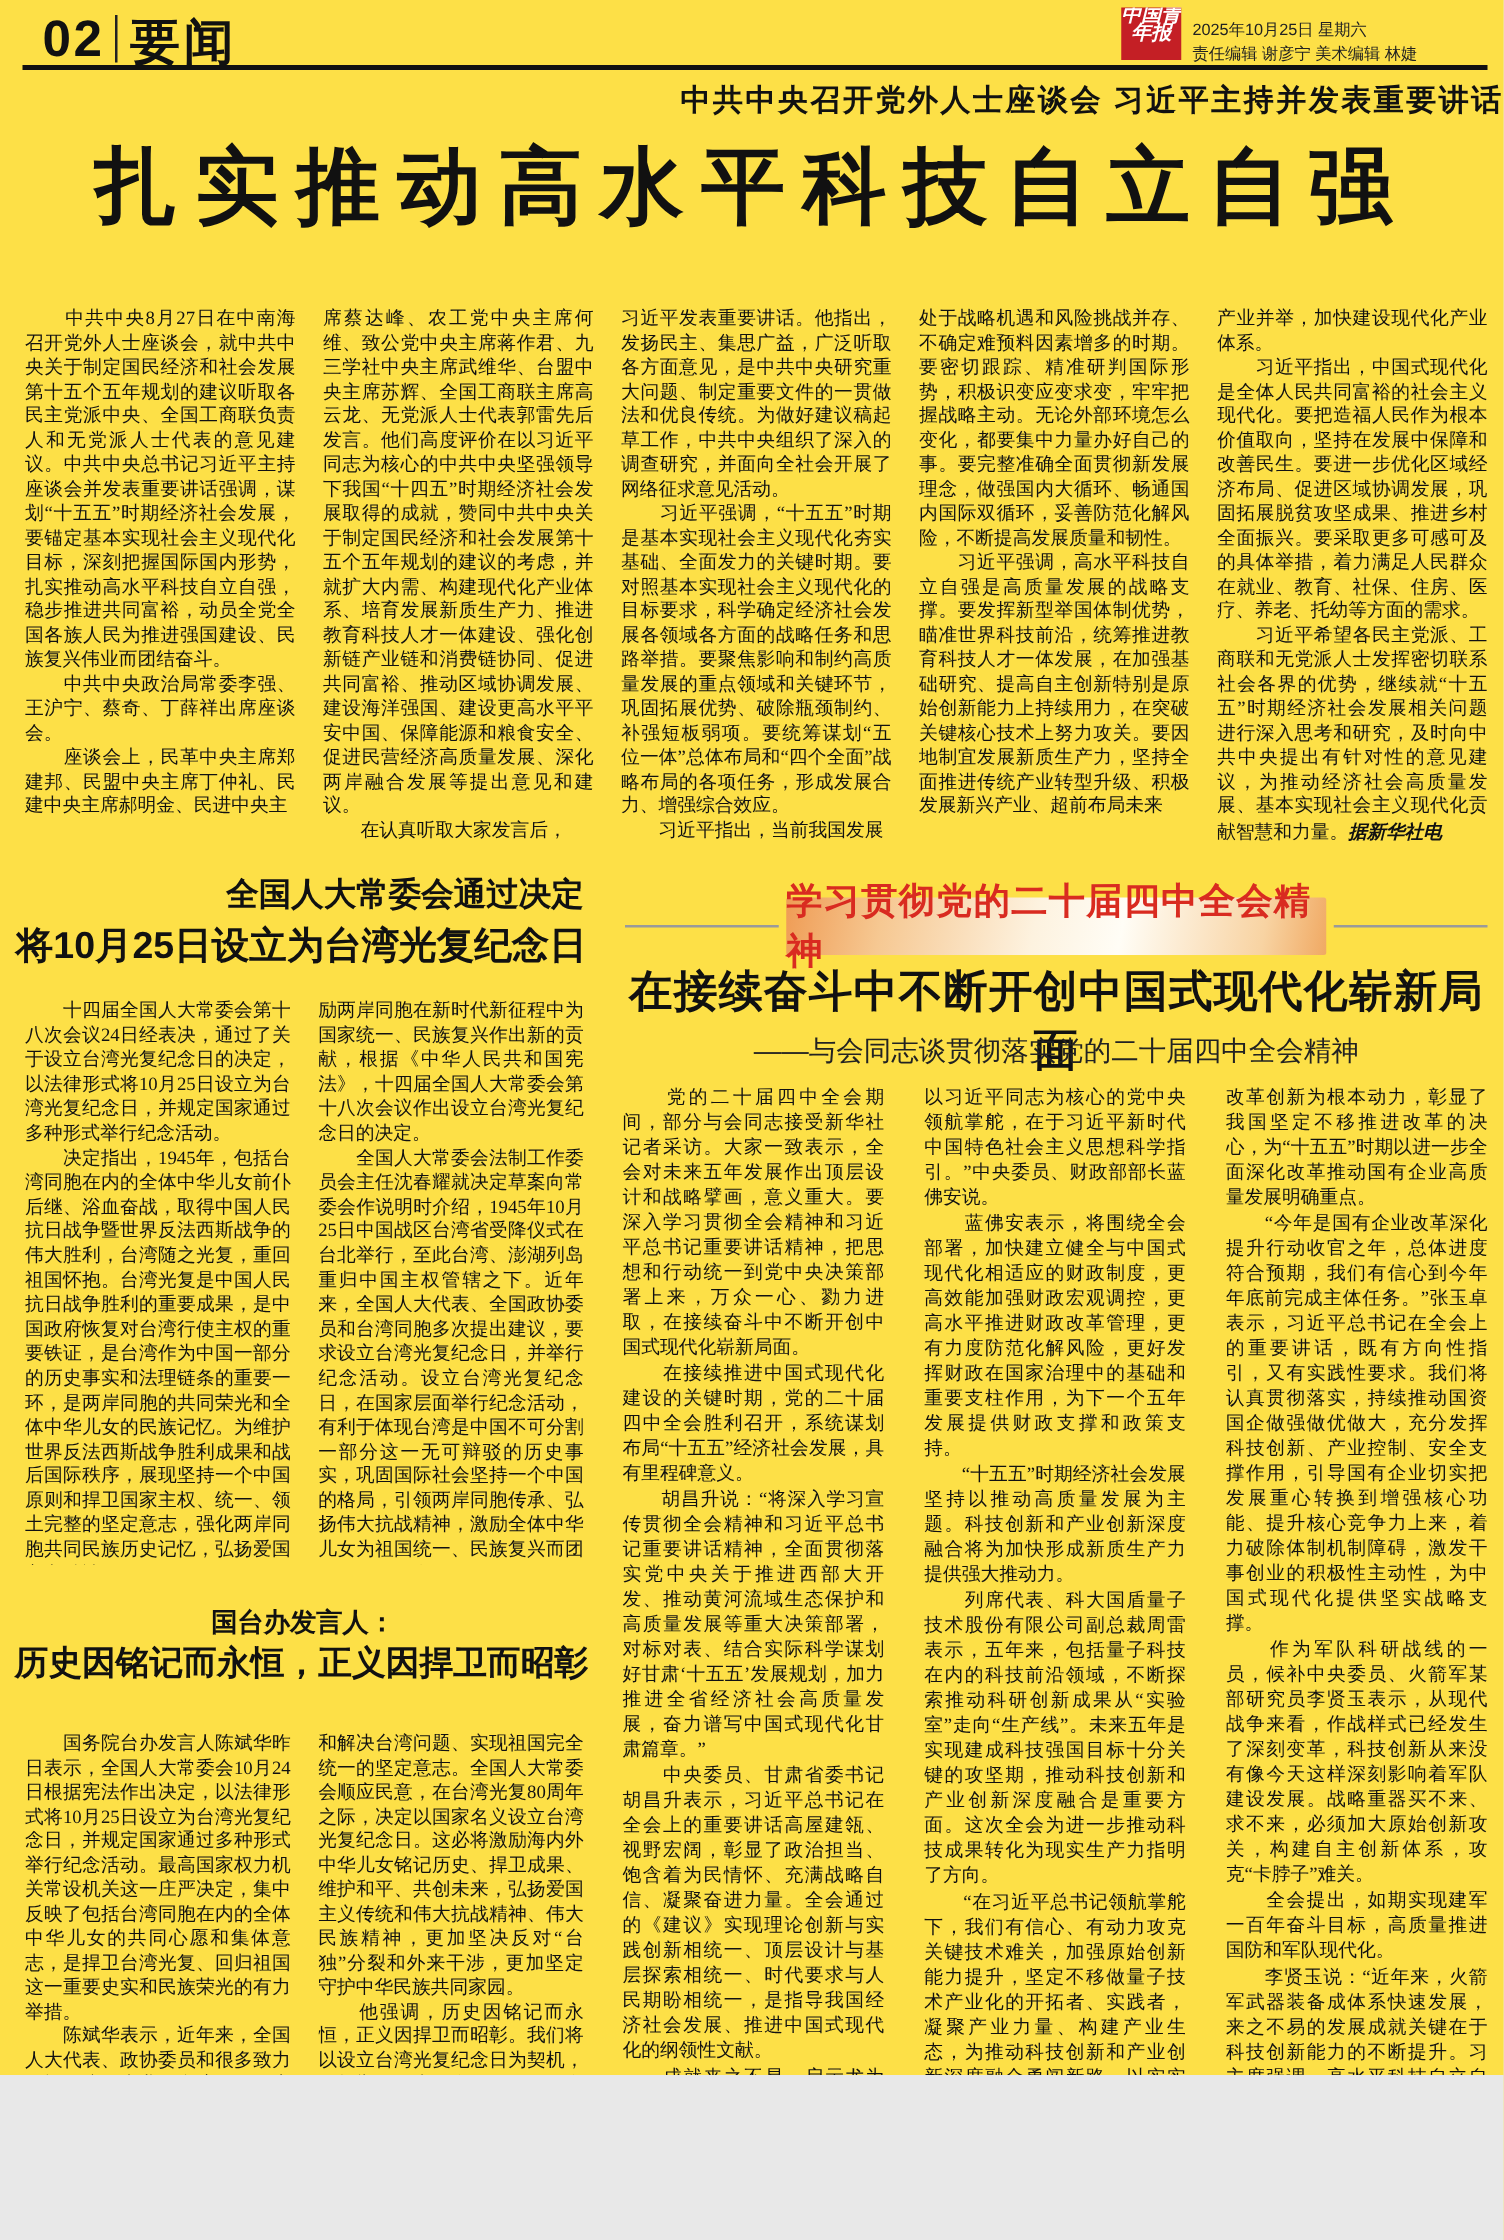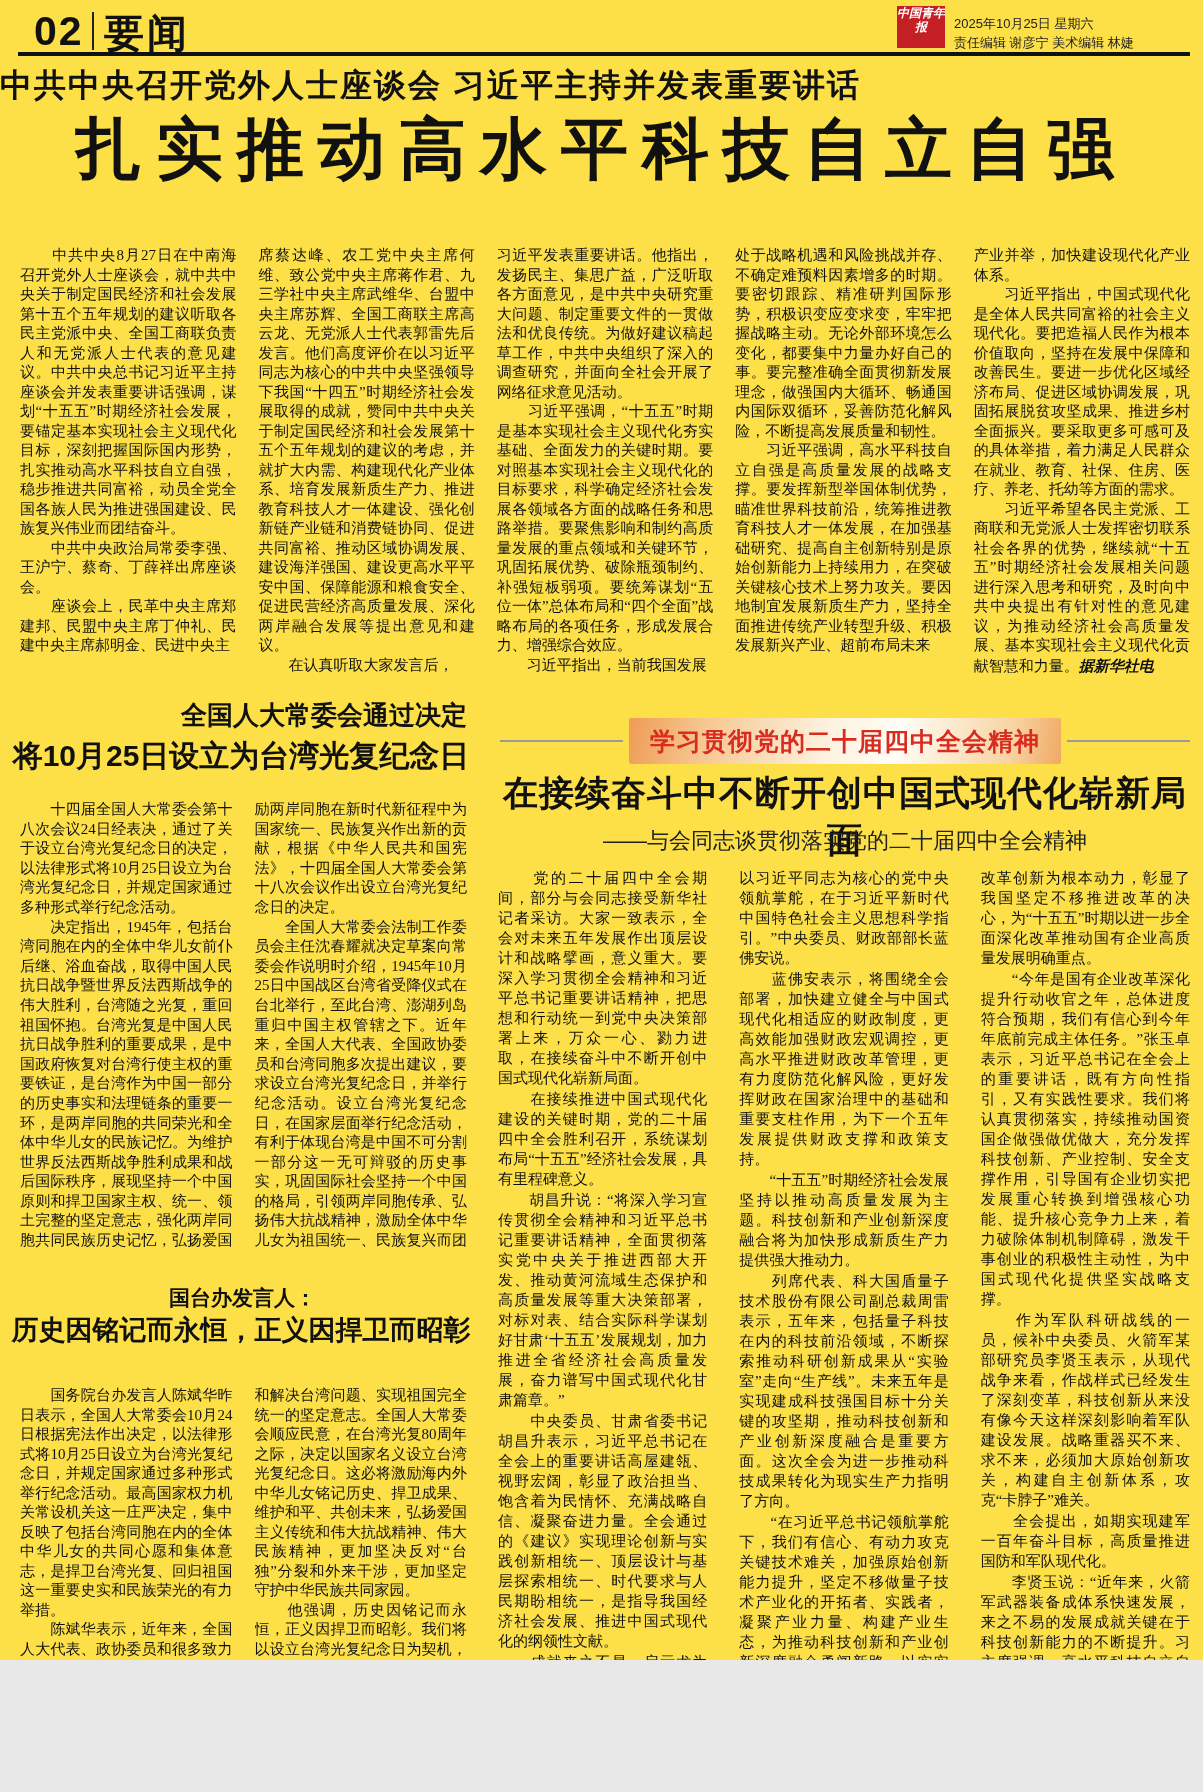--- a/index.html
+++ b/index.html
@@ -4,26 +4,26 @@
 <style>
   html,body{margin:0;padding:0;background:#e8e8e8;}
   #page{position:relative;width:1203px;height:1660px;background:#fde047;margin:0 auto;overflow:hidden;
         font-family:"Liberation Serif","DejaVu Serif",serif;color:#111;}
   .abs{position:absolute;}
   
   #pagenum{left:34px;top:8px;font-size:41px;font-weight:bold;font-family:"Liberation Sans",sans-serif;letter-spacing:2px;}
   #hdr-divider{left:92px;top:12px;width:2px;height:38px;background:#222;}
   #section{left:104px;top:6px;font-size:40px;font-weight:bold;font-family:"Liberation Sans",sans-serif;letter-spacing:3px;}
   #masthead{left:897px;top:6px;width:48px;height:42px;background:#c41f25;color:#fff;
-            font-family:"Liberation Serif",serif;font-style:italic;font-weight:bold;font-size:12px;
+            font-family:"Liberation Serif",serif;font-style:italic;font-weight:bold;font-size:16px;
             line-height:14px;text-align:center;padding-top:0;overflow:hidden;}
   #hdr-meta{left:954px;top:14px;font-size:13px;line-height:19px;font-family:"Liberation Sans",sans-serif;color:#222;}
   #hdr-rule{left:18px;top:52px;width:1172px;height:4px;background:#111;}
   
-  #lead-kicker{left:0;top:64px;width:1203px;text-align:left;font-size:32px;font-weight:bold;
+  #lead-kicker{left:0;top:64px;width:1203px;text-align:right;font-size:24px;font-weight:bold;
                font-family:"Liberation Sans",sans-serif;letter-spacing:2px;}
   #lead-headline{left:0;top:104px;width:1203px;text-align:center;font-size:67px;font-weight:900;
                  font-family:"Liberation Sans",sans-serif;letter-spacing:14px;}
   .body-cols{display:flex;gap:22px;text-align:justify;}
   .body-cols .col{flex:1 1 0;overflow:hidden;}
   .col p{margin:0;padding:0;}
   #lead-body{left:20px;top:246px;width:1170px;height:428px;font-size:15px;line-height:19.5px;}
   
   #npc-h1{left:18px;top:698px;width:449px;text-align:right;font-size:26px;font-weight:bold;
           font-family:"Liberation Sans",sans-serif;}
@@ -35,21 +35,21 @@
               font-family:"Liberation Sans",sans-serif;}
   #tao-headline{left:10px;top:1312px;width:462px;text-align:center;font-size:27px;font-weight:900;
                 font-family:"Liberation Sans",sans-serif;}
   #tao-body{left:20px;top:1366px;width:447px;height:409px;font-size:15px;line-height:19.5px;margin-top:20px;}
   
   #plenum-banner-row{left:500px;top:716px;width:690px;height:50px;display:flex;align-items:center;}
   .banner-rule{flex:1 1 0;height:2px;background:#9a9a9a;}
   #plenum-banner{width:432px;height:46px;margin:0 6px;display:flex;align-items:center;justify-content:center;
                  background:linear-gradient(100deg,#ef9c55 0%,#f6c892 18%,#fdf2df 46%,#fffdf6 62%,#f8d3a2 88%,#f0a963 100%);
                  border-radius:2px;}
-  #plenum-banner span{color:#d92b20;font-size:25px;font-weight:bold;font-family:"Liberation Sans",sans-serif;letter-spacing:1px;}
+  #plenum-banner span{color:#d92b20;font-size:29px;font-weight:bold;font-family:"Liberation Sans",sans-serif;letter-spacing:1px;}
   #plenum-headline{left:490px;top:770px;width:710px;text-align:center;font-size:35px;font-weight:900;
                    font-family:"Liberation Sans",sans-serif;letter-spacing:1px;}
   #plenum-subtitle{left:490px;top:826px;width:710px;text-align:center;font-size:22px;
                    font-family:"Liberation Sans",sans-serif;color:#222;}
   #plenum-body{left:498px;top:868px;width:692px;height:905px;font-size:15px;line-height:20px;gap:32px;}
   #plenum-body .col p{margin-bottom:1px;}
   b{font-family:"Liberation Sans",sans-serif;font-style:italic;}
   
   #footer-rule{left:20px;top:1779px;width:1056px;height:1px;background:#444;}
   #footer-tick{left:1075px;top:1774px;width:1px;height:11px;background:#444;}

